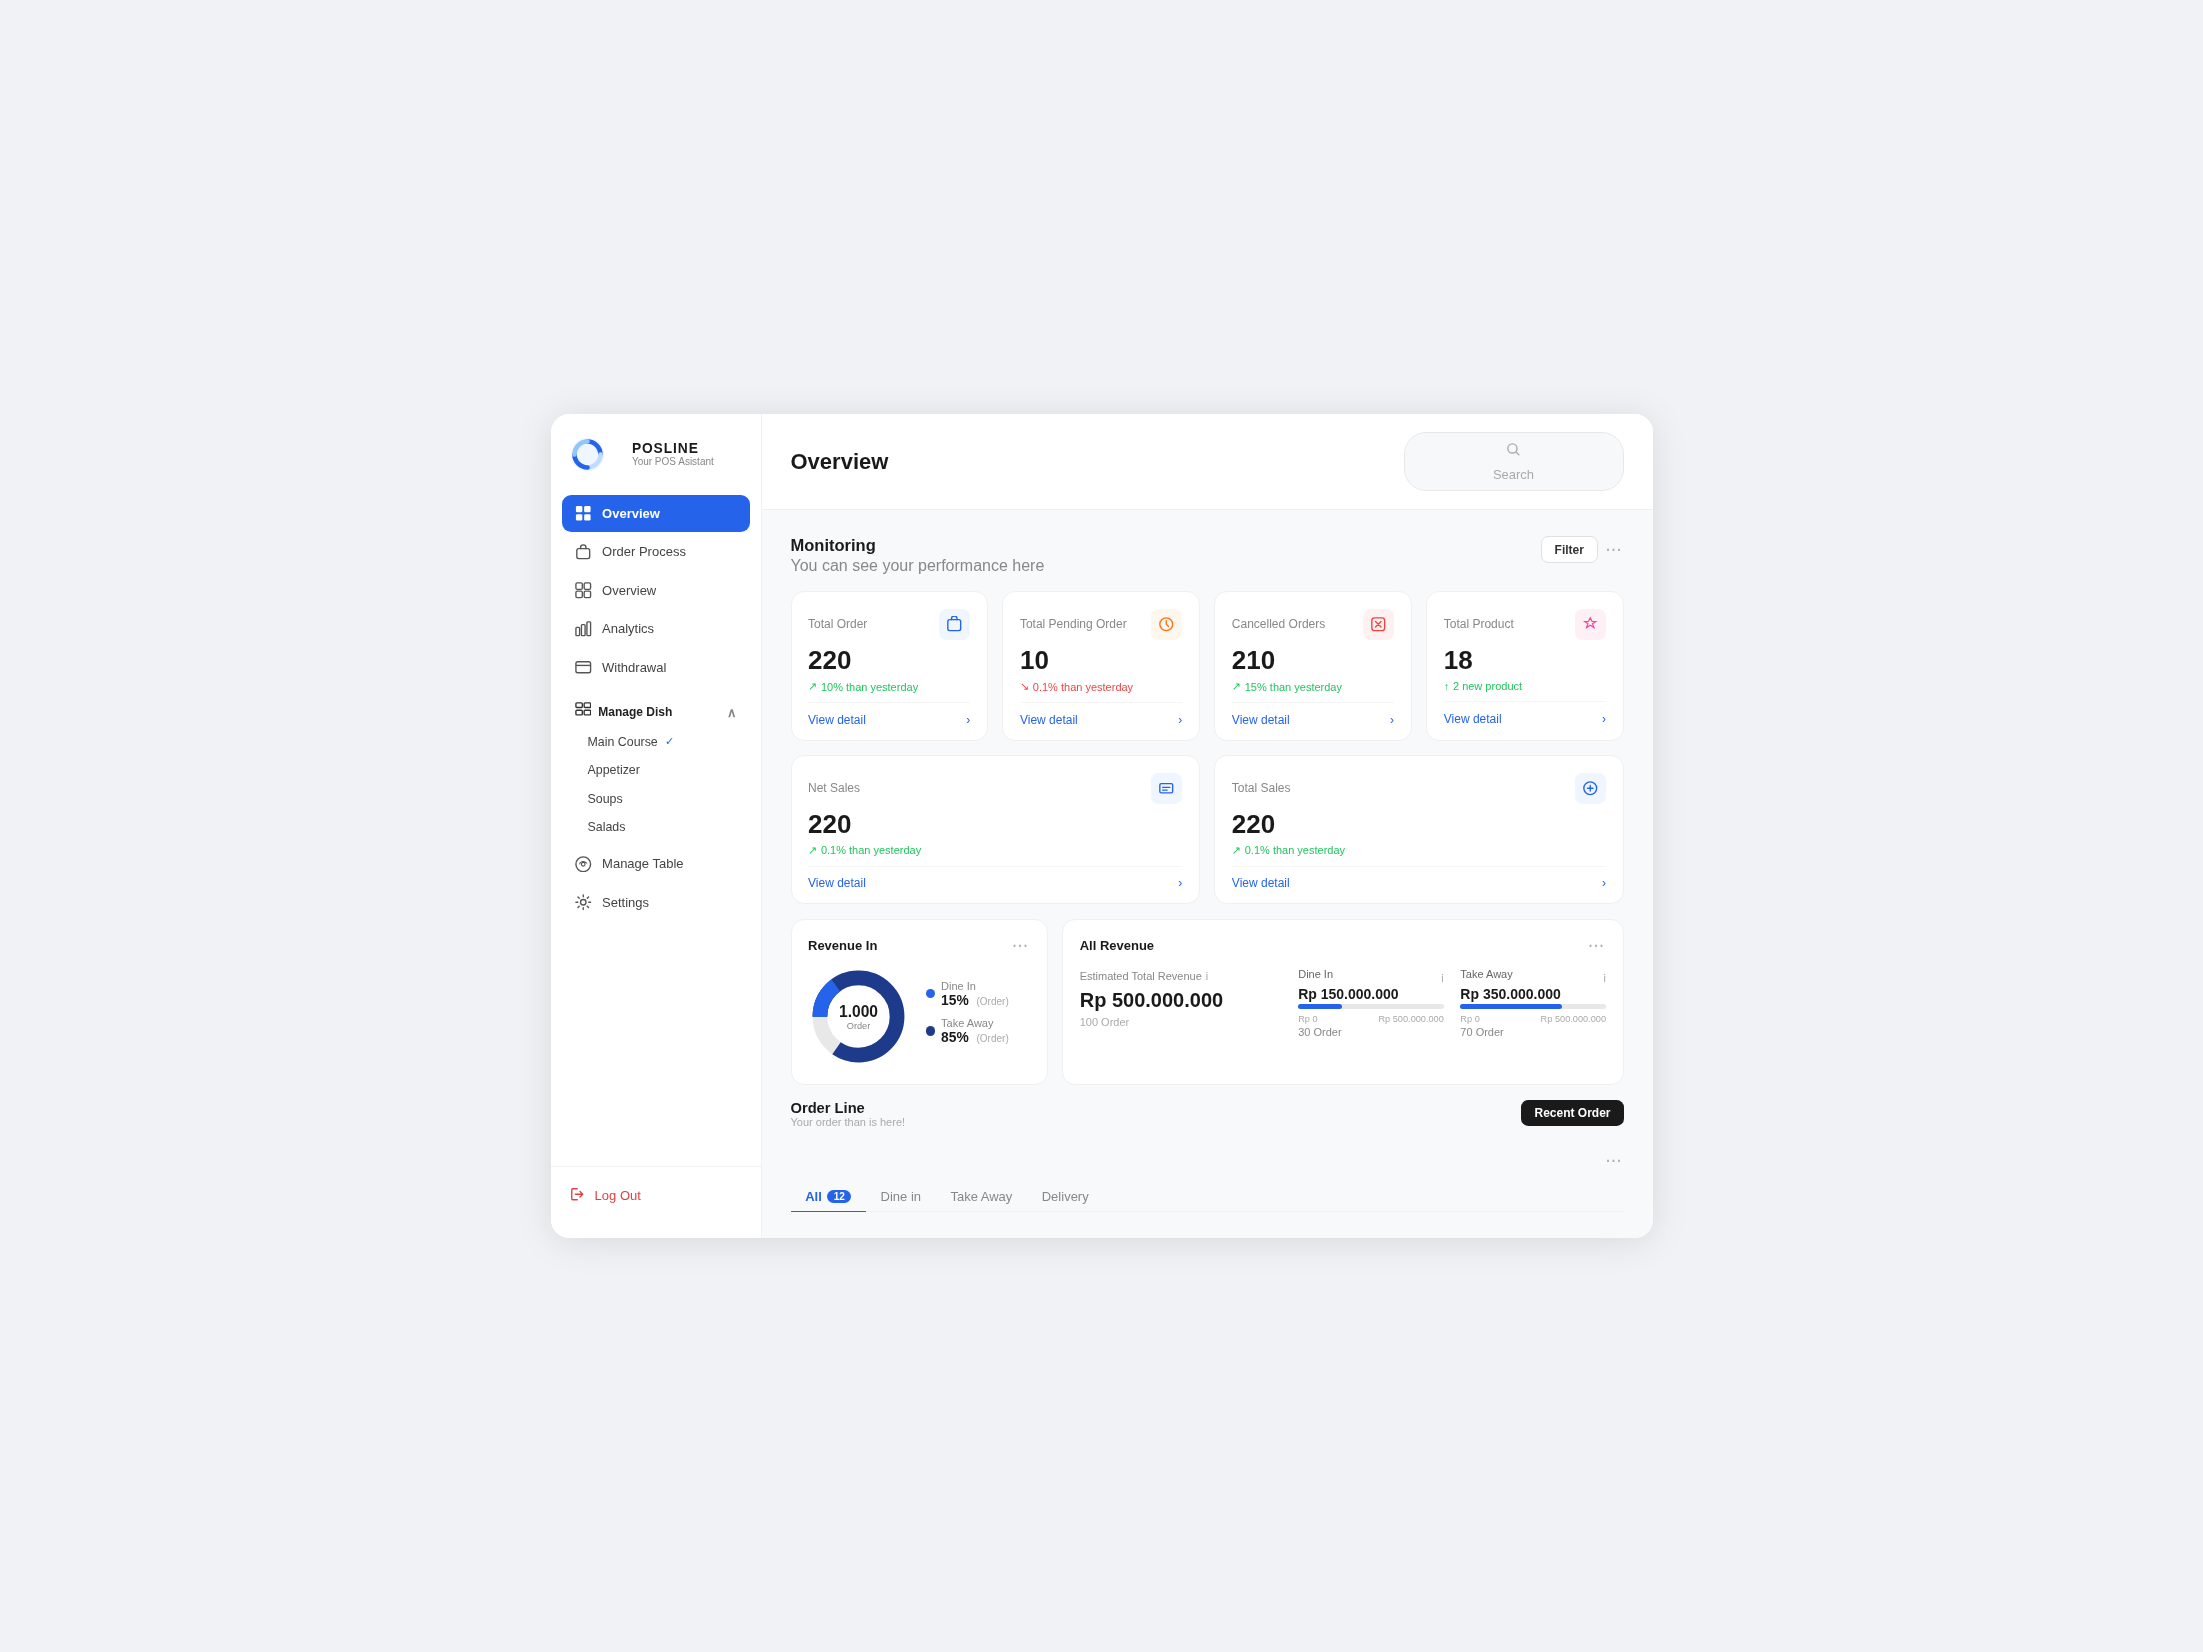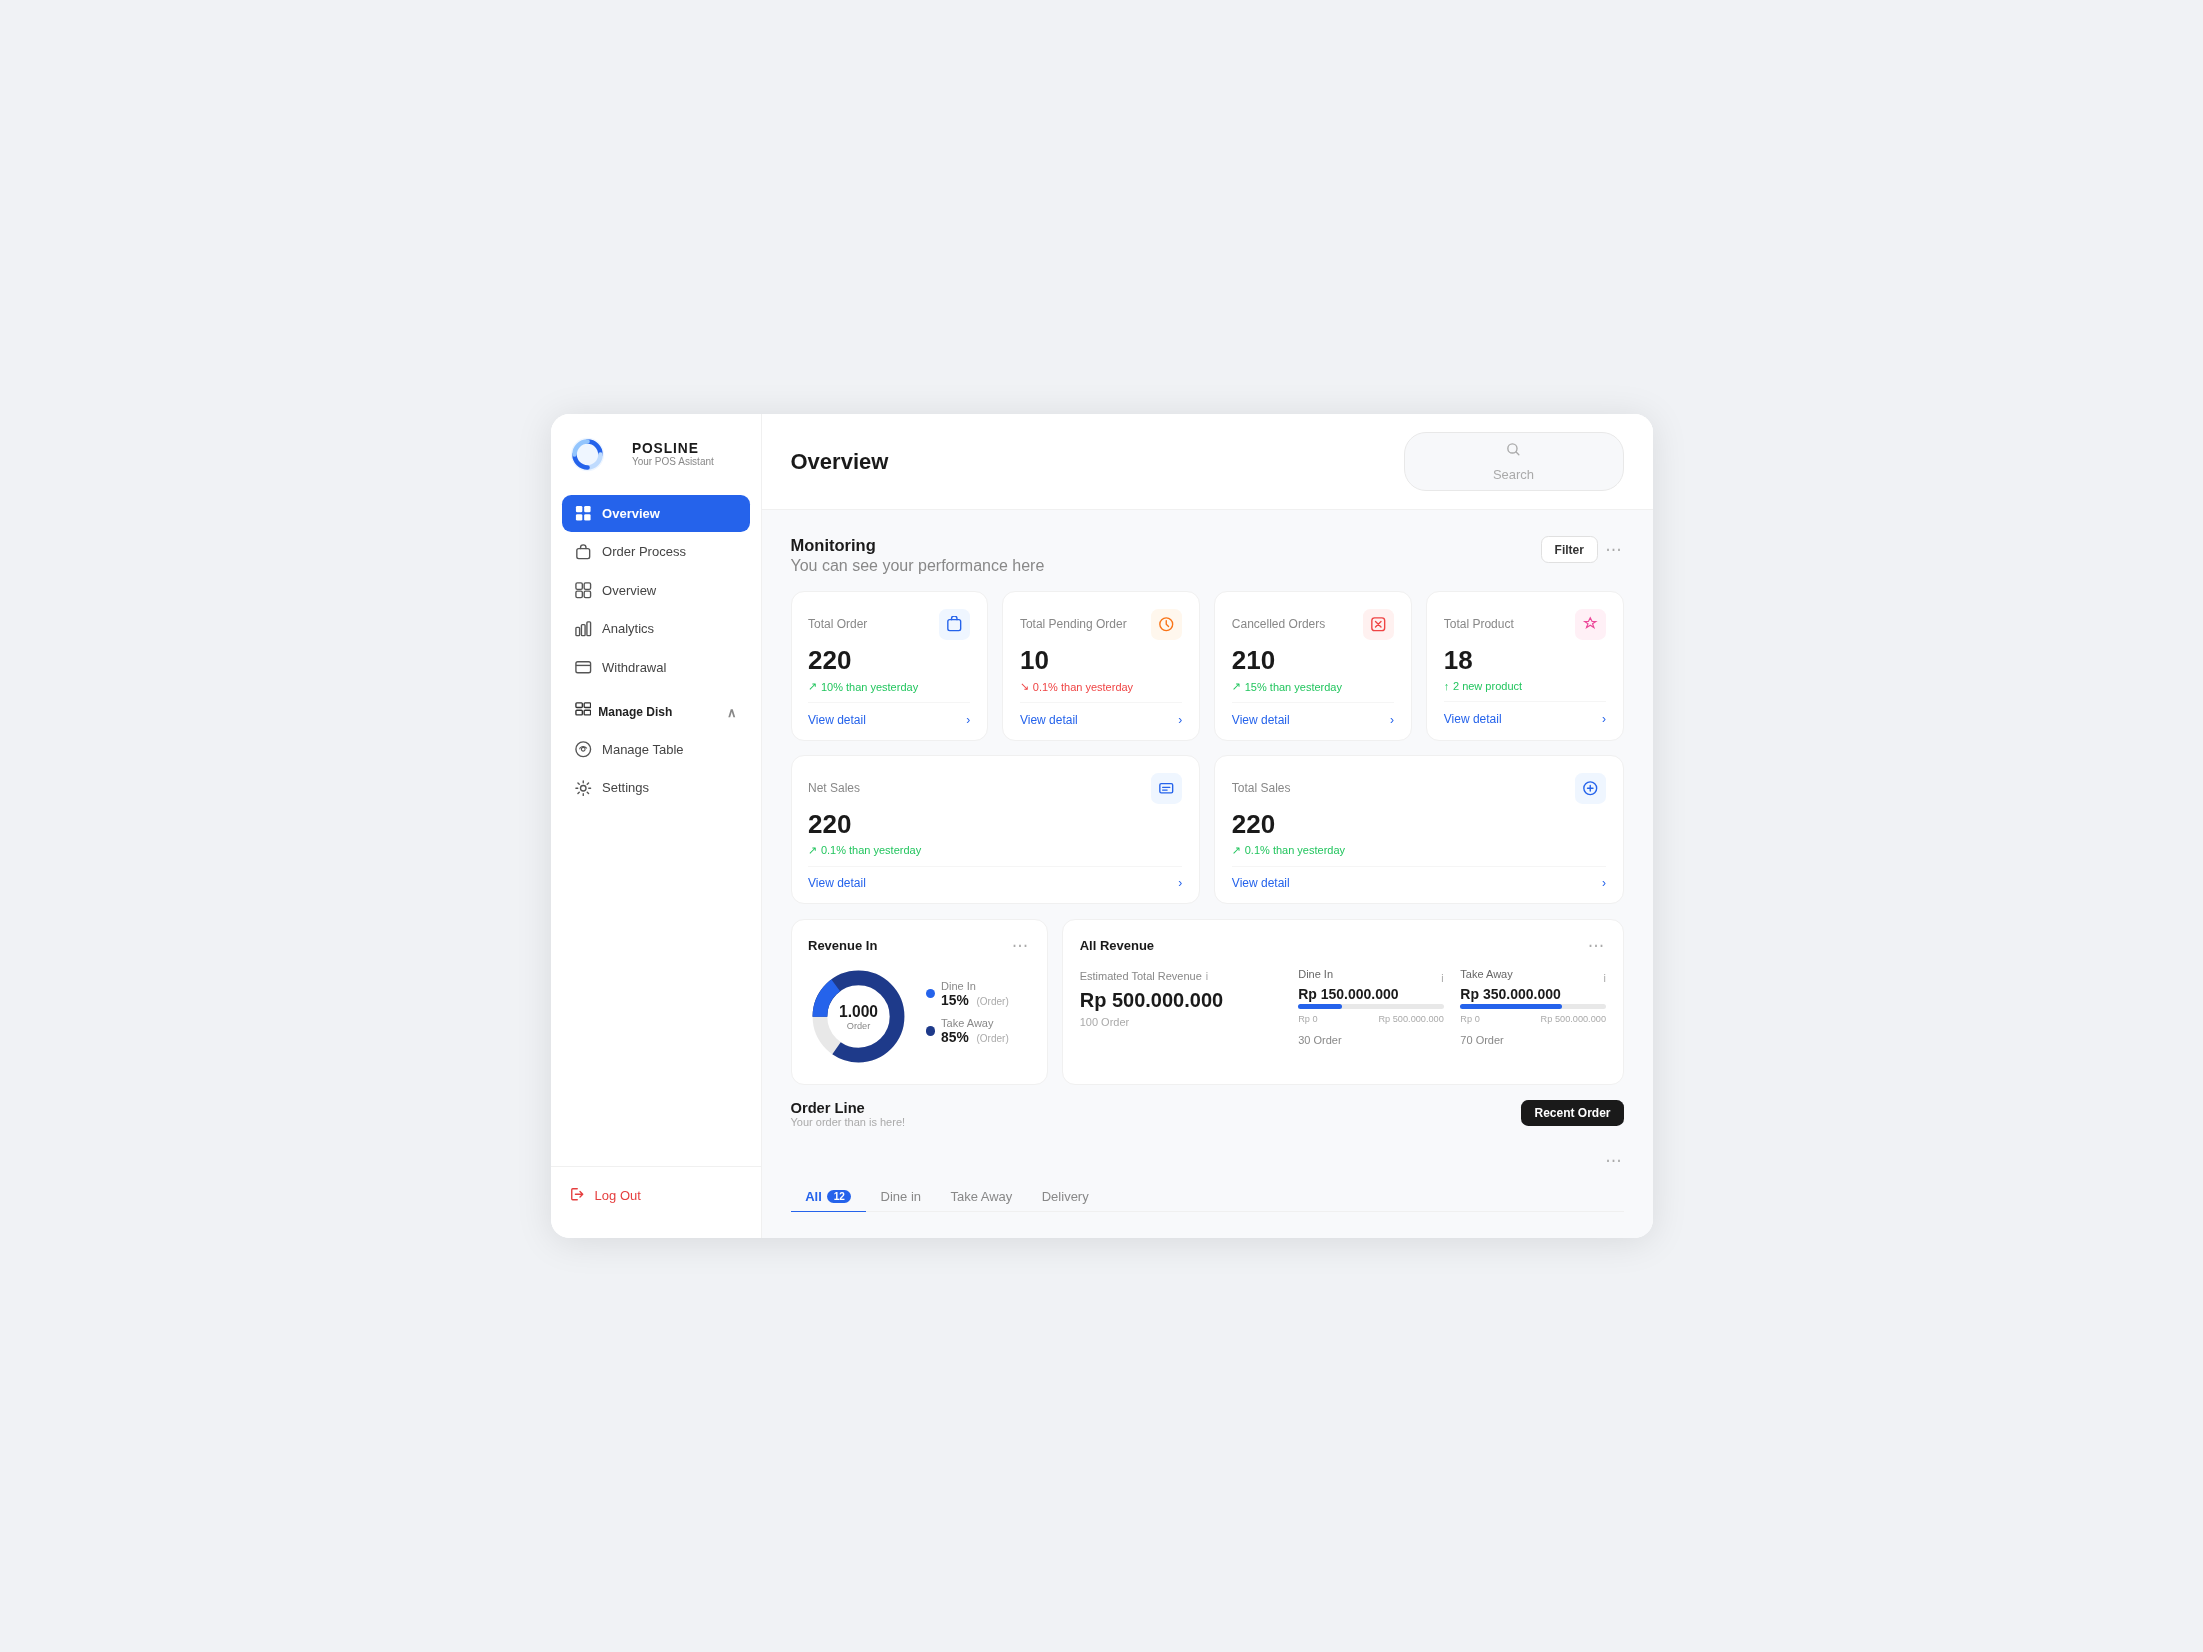--- a/index.html
+++ b/index.html
@@ -315,21 +315,21 @@
     }
     .estimated-section {}
     .est-label { font-size: 11px; color: #888; display: flex; align-items: center; gap: 3.7px; }
     .est-value { font-size: 20px; font-weight: 700; color: #1a1a1a; margin: 5.5px 0 3.7px 0; }
     .est-sub { font-size: 11px; color: #aaa; }
     .revenue-segment-label { font-size: 11px; color: #666; margin-bottom: 5.5px; font-weight: 500; }
     .revenue-amount { font-size: 14px; font-weight: 700; color: #1a1a1a; margin-bottom: 2px; }
     .progress-bar-bg { height: 4.6px; border-radius: 3.7px; background: #e8e8e8; margin-bottom: 5.5px; }
     .progress-bar-fill { height: 4.6px; border-radius: 3.7px; }
     .progress-labels { display: flex; justify-content: space-between; font-size: 9.2px; color: #aaa; }
-    .order-count { font-size: 11px; color: #888; margin-top: 10px; }
+    .order-count { font-size: 11px; color: #888; margin-top: 2px; }
     
     .order-line-section { margin-top: 3.7px; }
     .order-line-header {
       display: flex;
       align-items: flex-start;
       justify-content: space-between;
       margin-bottom: 11px;
     }
     .order-line-title { font-size: 14.7px; font-weight: 700; color: #1a1a1a; }
     .order-line-sub { font-size: 11px; color: #aaa; }
@@ -464,20 +464,35 @@
                 <rect x="1" y="1" width="7" height="5" rx="1" stroke="#333" stroke-width="1.5" fill="none"></rect>
                 <rect x="10" y="1" width="7" height="5" rx="1" stroke="#333" stroke-width="1.5" fill="none"></rect>
                 <rect x="1" y="9" width="7" height="5" rx="1" stroke="#333" stroke-width="1.5" fill="none"></rect>
                 <rect x="10" y="9" width="7" height="5" rx="1" stroke="#333" stroke-width="1.5" fill="none"></rect>
               </svg>
           </span>
           <span>Manage Dish</span>
         </span>
         <span style="font-size:13px;color:#888;">∧</span>
       </div>
+      <div class="nav-submenu">
+        <div class="nav-submenu-item">
+          <span>Main Course</span>
+          <span class="check">✓</span>
+        </div>
+        <div class="nav-submenu-item">
+          <span>Appetizer</span>
+        </div>
+        <div class="nav-submenu-item">
+          <span>Soups</span>
+        </div>
+        <div class="nav-submenu-item">
+          <span>Salads</span>
+        </div>
+      </div>
 
       <div class="nav-item" style="margin-top:3.7px;">
         <span class="nav-icon">
           <svg width="16.5" height="16.5" viewBox="0 0 18 18" fill="none">
               <circle cx="9" cy="9" r="8" stroke="#555" stroke-width="1.5" fill="none"></circle>
               <path d="M5 9c0-2 4-5 8-1" stroke="#555" stroke-width="1.2" fill="none"></path>
               <circle cx="9" cy="9" r="2" stroke="#555" stroke-width="1.2" fill="none"></circle>
             </svg>
         </span>
         <span>Manage Table</span>

